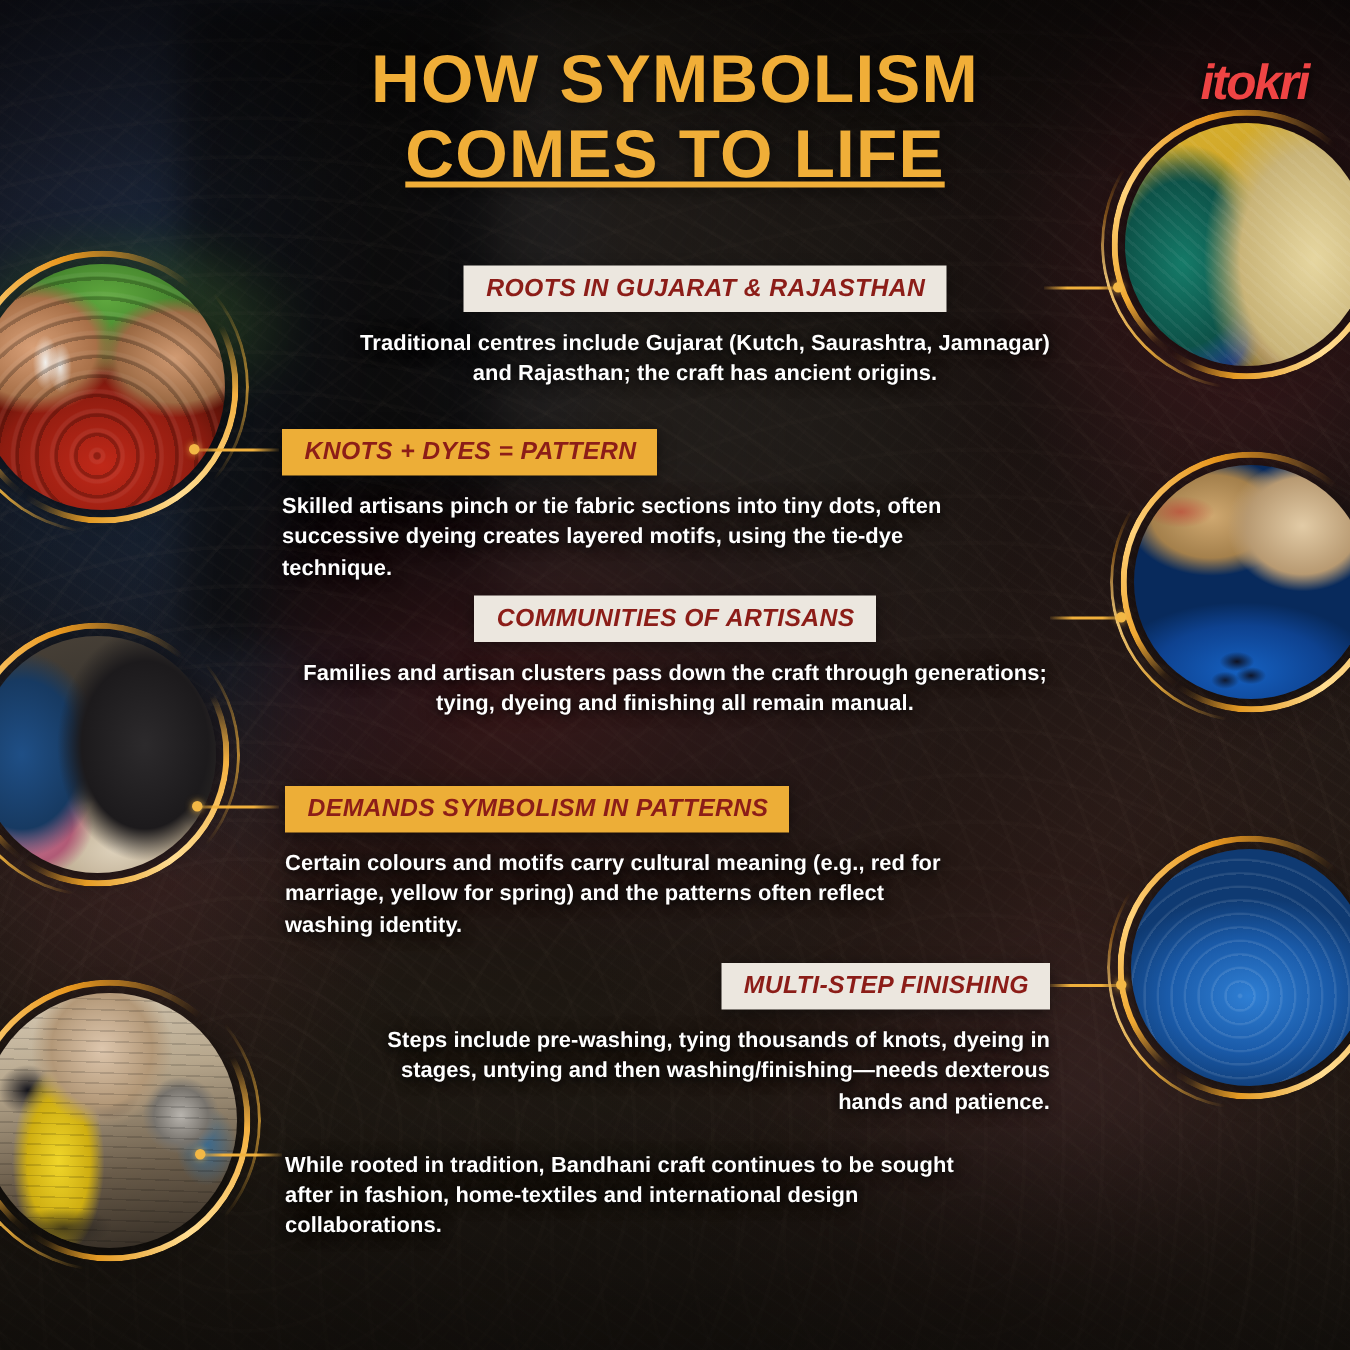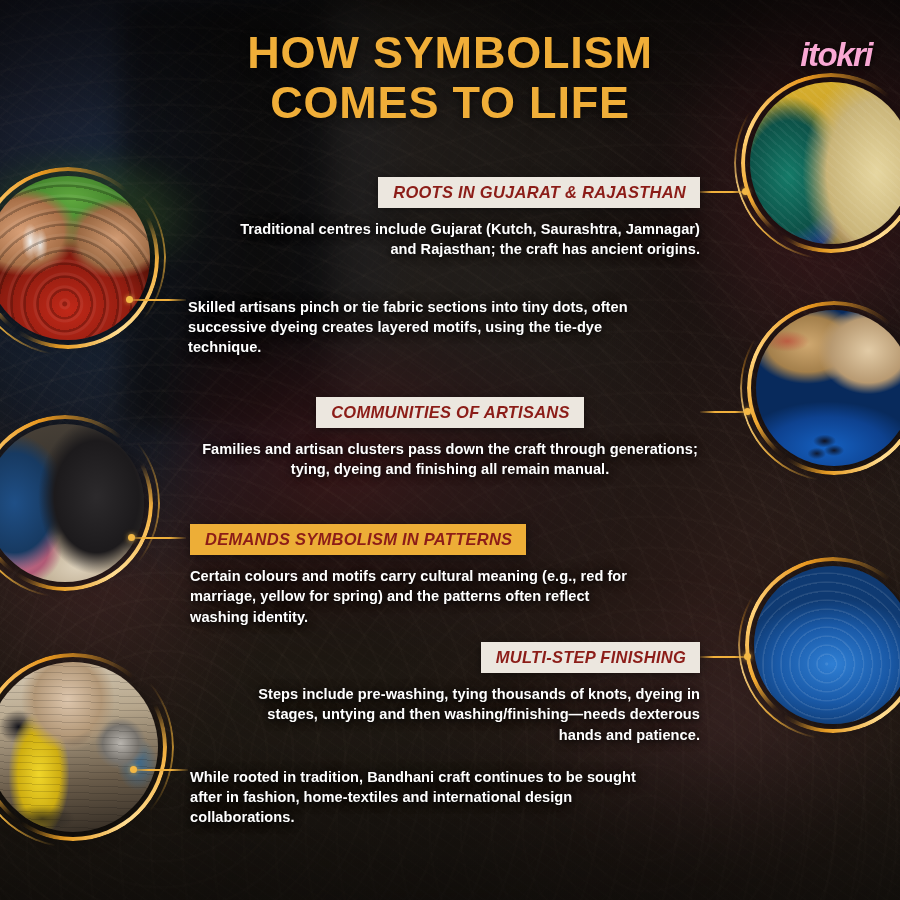--- a/index.html
+++ b/index.html
@@ -75,28 +75,28 @@
     position:absolute; left:0; right:0; top:28px;
     text-align:center;
     color:#f0ae38;
     font-size:45px;
     font-weight:bold;
     letter-spacing:0.8px;
     line-height:1.12;
     z-index:9;
     text-shadow:0 2px 10px rgba(0,0,0,0.65);
   }
-  .title .l2 { display:block; }
+  .title .l2 { display:block;text-decoration:underline; }
 
   
   .logo {
     position:absolute; right:28px; top:36px;
     z-index:12;
     font-size:33px; font-weight:bold;
-    color:#f9a8d4; letter-spacing:-1.5px;
+    color:#ef4444; letter-spacing:-1.5px;
     font-style:italic;
     text-shadow:0 2px 7px rgba(0,0,0,0.8);
   }
 
   
   .circle-wrap { position:absolute; z-index:6; }
   .circle-photo {
     position:absolute; inset:0;
     border-radius:50%;
     overflow:hidden;
@@ -343,26 +343,27 @@
 
   <div class="connector" style="left:130px; top:537px; width:56px;"></div>
   <div class="conn-node" style="left:128px; top:534px;"></div>
 
   <div class="connector" style="left:698px; top:656px; width:52px;"></div>
   <div class="conn-node" style="left:744px; top:653px;"></div>
 
   <div class="connector" style="left:132px; top:769px; width:56px;"></div>
   <div class="conn-node" style="left:130px; top:766px;"></div>
 
-  <div class="item align-right" style="left:240px; top:177px; width:460px;">
+  <div class="item align-right" style="left:240px; top:177px; width:460px;text-align:center;">
     <div class="hdr cream">ROOTS IN GUJARAT &amp; RAJASTHAN</div>
     <div class="body">Traditional centres include Gujarat (Kutch, Saurashtra, Jamnagar) and Rajasthan; the craft has ancient origins.</div>
   </div>
 
   <div class="item align-left" style="left:188px; top:286px; width:450px;">
+    <div class="hdr gold">KNOTS + DYES = PATTERN</div>
     <div class="body">Skilled artisans pinch or tie fabric sections into tiny dots, often successive dyeing creates layered motifs, using the tie-dye technique.</div>
   </div>
 
   <div class="item align-right" style="left:200px; top:397px; width:500px;text-align:center;">
     <div class="hdr cream">COMMUNITIES OF ARTISANS</div>
     <div class="body">Families and artisan clusters pass down the craft through generations; tying, dyeing and finishing all remain manual.</div>
   </div>
 
   <div class="item align-left" style="left:190px; top:524px; width:450px;">
     <div class="hdr gold">DEMANDS SYMBOLISM IN PATTERNS</div>

